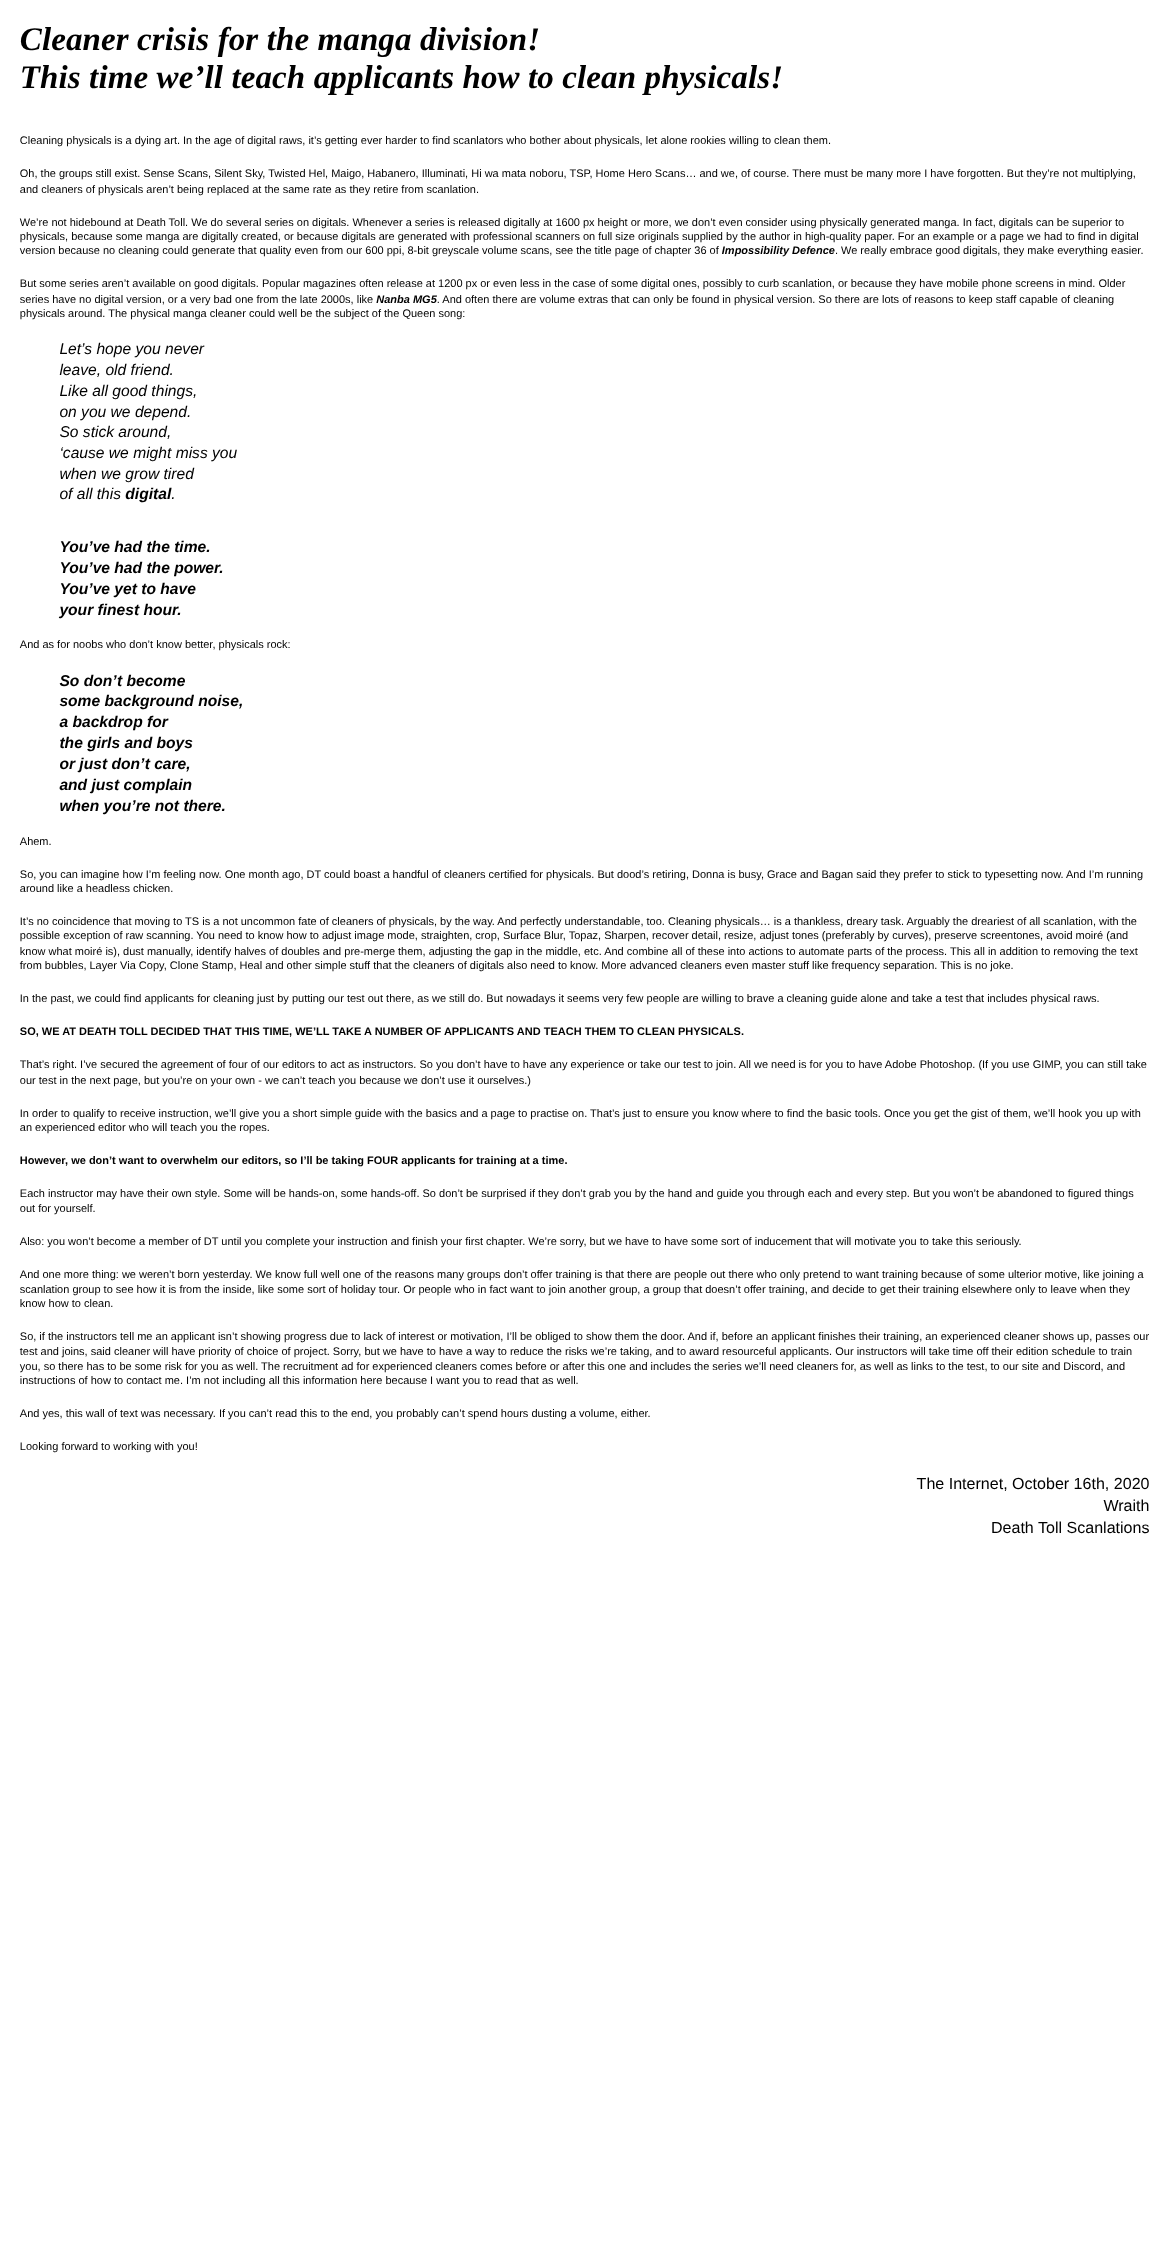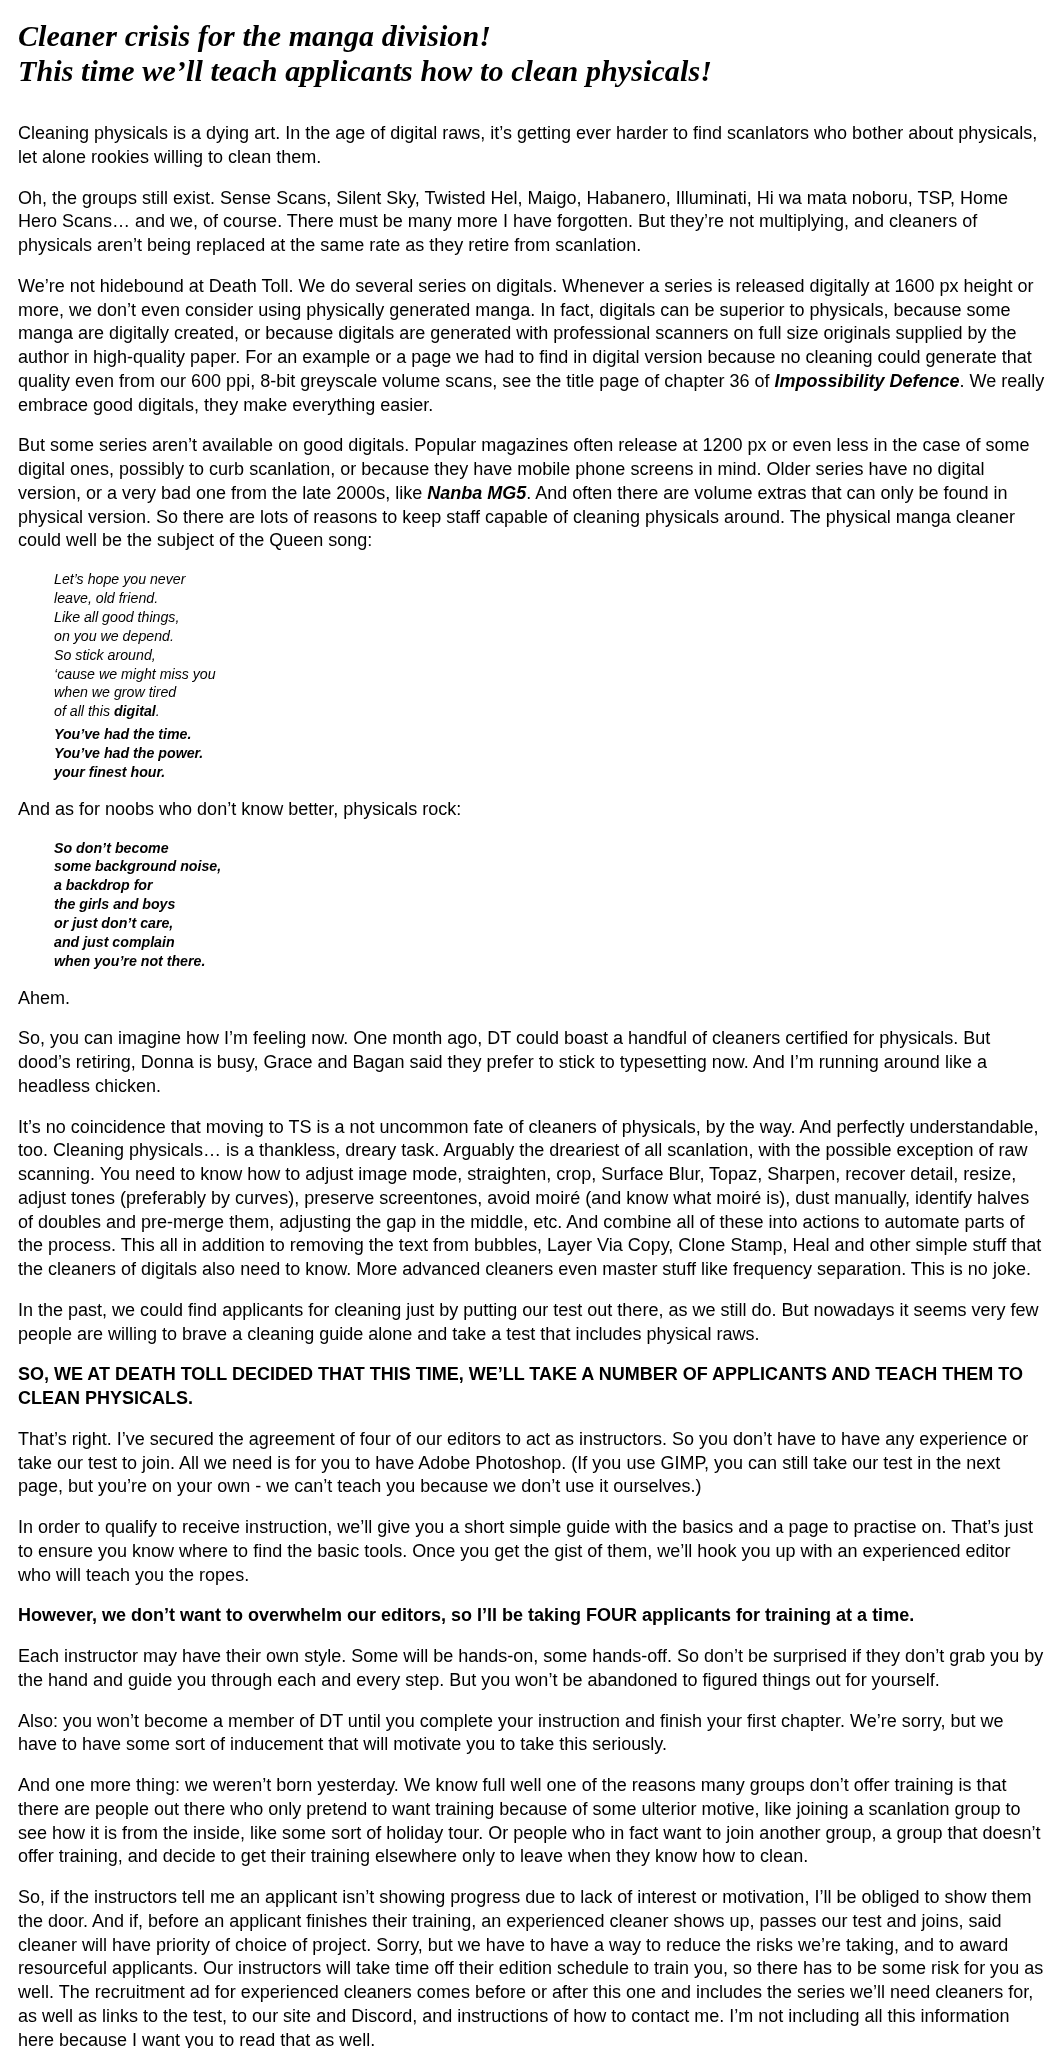--- a/index.html
+++ b/index.html
@@ -26,34 +26,34 @@
     margin: 4px 0 0 0;
     letter-spacing: 0.1px;
   }
   .title-line {
     display: block;
   }
   .body {
     margin-top: 34px;
   }
   p.para {
-    font-size: 18px;
+    font-size: 10px;
     line-height: 1.32;
     margin: 0 0 17px 0;
     text-align: left;
   }
   .quote {
     margin: 0 0 16px 0;
     padding-left: 36px;
     font-style: italic;
     font-size: 14.2px;
     line-height: 1.33;
   }
   .quote .stanza {
-    margin-bottom: 4px;
+    margin-bottom: 29px;
   }
   .quote .stanza:last-child {
     margin-bottom: 0;
     font-weight: bold;
   }
   .quote .vline {
     display: block;
     white-space: pre;
   }
   b, strong {
@@ -102,20 +102,21 @@
         <span class="vline">Like all good things,</span>
         <span class="vline">on you we depend.</span>
         <span class="vline">So stick around,</span>
         <span class="vline">‘cause we might miss you</span>
         <span class="vline">when we grow tired</span>
         <span class="vline"><span>of all this </span><b>digital</b><span>.</span></span>
       </div>
       <div class="stanza">
         <span class="vline">You’ve had the time.</span>
         <span class="vline">You’ve had the power.</span>
+        <span class="vline">You’ve yet to have</span>
         <span class="vline">your finest hour.</span>
       </div>
     </div>
 
     <p class="para">And as for noobs who don’t know better, physicals rock:</p>
 
     <div class="quote">
       <div class="stanza">
         <span class="vline">So don’t become</span>
         <span class="vline">some background noise,</span>

